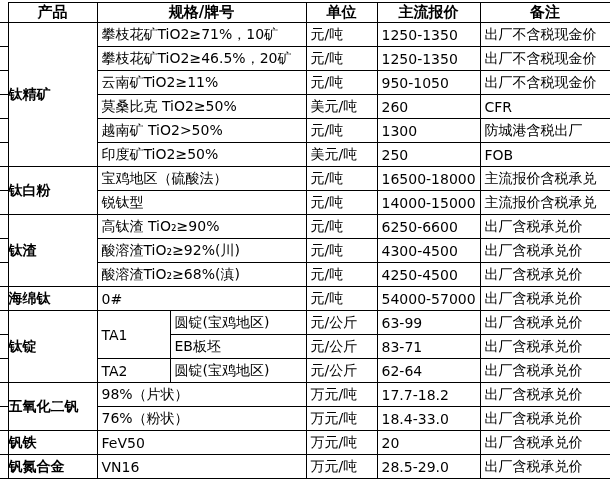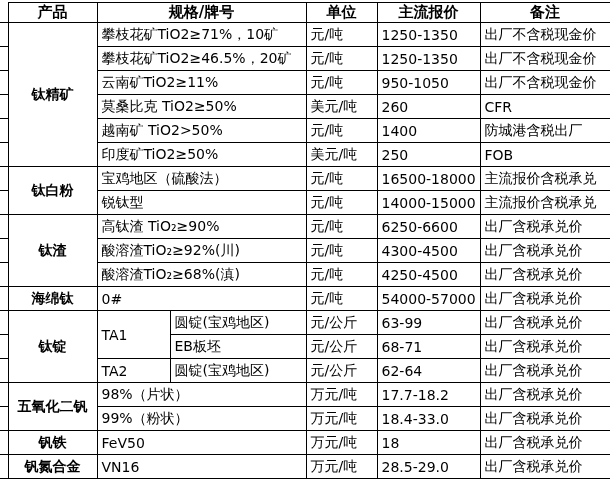--- a/index.html
+++ b/index.html
@@ -44,21 +44,21 @@
   td.stub, th.stub {
     border-left: none;
     padding: 0;
   }
   thead th.stub {
     border-top: none;
     border-bottom: 1px solid #000;
   }
   td.product {
     font-weight: bold;
-    text-align: center;
+    text-align: left;
     padding: 0;
     font-size: 14px;
   }
   td.spec, td.unit, td.price, td.note {
     text-align: left;
   }
 </style>
 </head>
 <body>
 
@@ -110,21 +110,21 @@
           <td class="stub"></td>
           <td class="spec" colspan="2">莫桑比克 TiO2≥50%</td>
           <td class="unit">美元/吨</td>
           <td class="price">260</td>
           <td class="note">CFR</td>
         </tr>
         <tr>
           <td class="stub"></td>
           <td class="spec" colspan="2">越南矿 TiO2&gt;50%</td>
           <td class="unit">元/吨</td>
-          <td class="price">1400</td>
+          <td class="price">1300</td>
           <td class="note">防城港含税出厂</td>
         </tr>
         <tr>
           <td class="stub"></td>
           <td class="spec" colspan="2">印度矿TiO2≥50%</td>
           <td class="unit">美元/吨</td>
           <td class="price">250</td>
           <td class="note">FOB</td>
         </tr>
         <tr>
@@ -178,52 +178,52 @@
           <td class="spec" rowspan="2">TA1</td>
           <td class="spec">圆锭(宝鸡地区)</td>
           <td class="unit">元/公斤</td>
           <td class="price">63-99</td>
           <td class="note">出厂含税承兑价</td>
         </tr>
         <tr>
           <td class="stub"></td>
           <td class="spec">EB板坯</td>
           <td class="unit">元/公斤</td>
-          <td class="price">68-71</td>
+          <td class="price">83-71</td>
           <td class="note">出厂含税承兑价</td>
         </tr>
         <tr>
           <td class="stub"></td>
           <td class="spec" rowspan="1">TA2</td>
           <td class="spec">圆锭(宝鸡地区)</td>
           <td class="unit">元/公斤</td>
           <td class="price">62-64</td>
           <td class="note">出厂含税承兑价</td>
         </tr>
         <tr>
           <td class="stub"></td>
           <td class="product" rowspan="2">五氧化二钒</td>
           <td class="spec" colspan="2">98%（片状）</td>
           <td class="unit">万元/吨</td>
           <td class="price">17.7-18.2</td>
           <td class="note">出厂含税承兑价</td>
         </tr>
         <tr>
           <td class="stub"></td>
-          <td class="spec" colspan="2">99%（粉状）</td>
+          <td class="spec" colspan="2">76%（粉状）</td>
           <td class="unit">万元/吨</td>
           <td class="price">18.4-33.0</td>
           <td class="note">出厂含税承兑价</td>
         </tr>
         <tr>
           <td class="stub"></td>
           <td class="product" rowspan="1">钒铁</td>
           <td class="spec" colspan="2">FeV50</td>
           <td class="unit">万元/吨</td>
-          <td class="price">18</td>
+          <td class="price">20</td>
           <td class="note">出厂含税承兑价</td>
         </tr>
         <tr>
           <td class="stub"></td>
           <td class="product" rowspan="1">钒氮合金</td>
           <td class="spec" colspan="2">VN16</td>
           <td class="unit">万元/吨</td>
           <td class="price">28.5-29.0</td>
           <td class="note">出厂含税承兑价</td>
         </tr>

